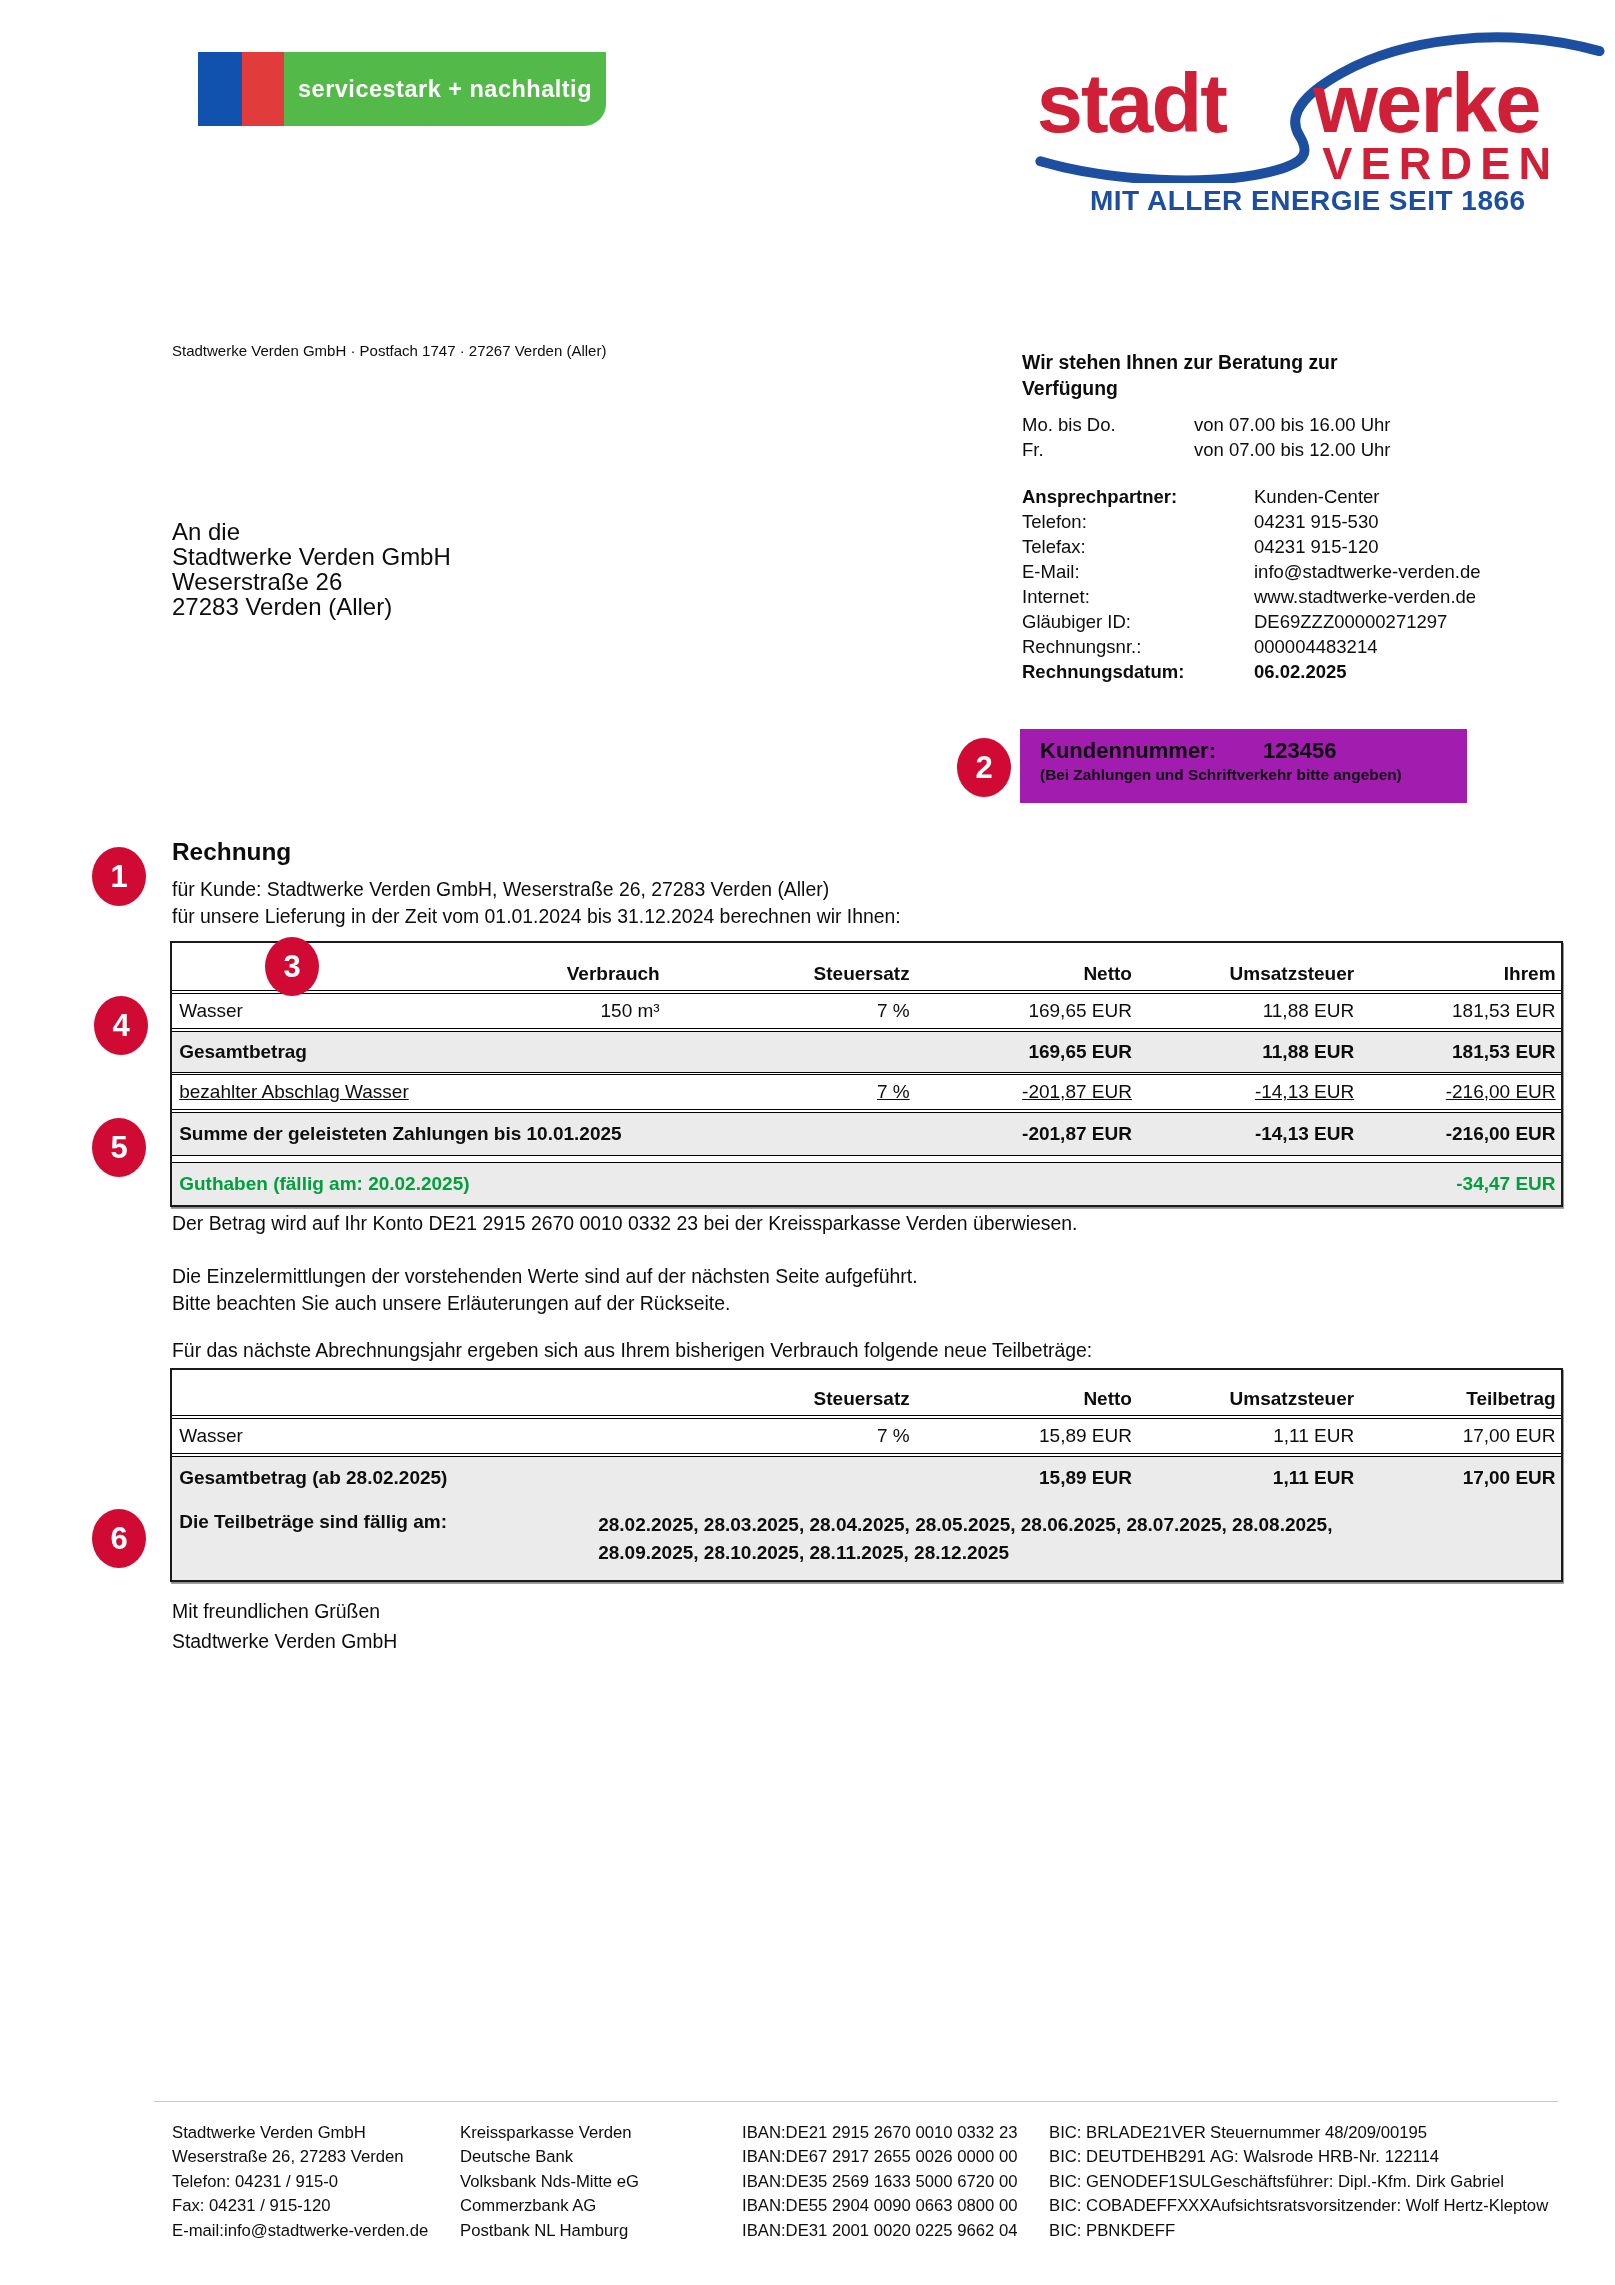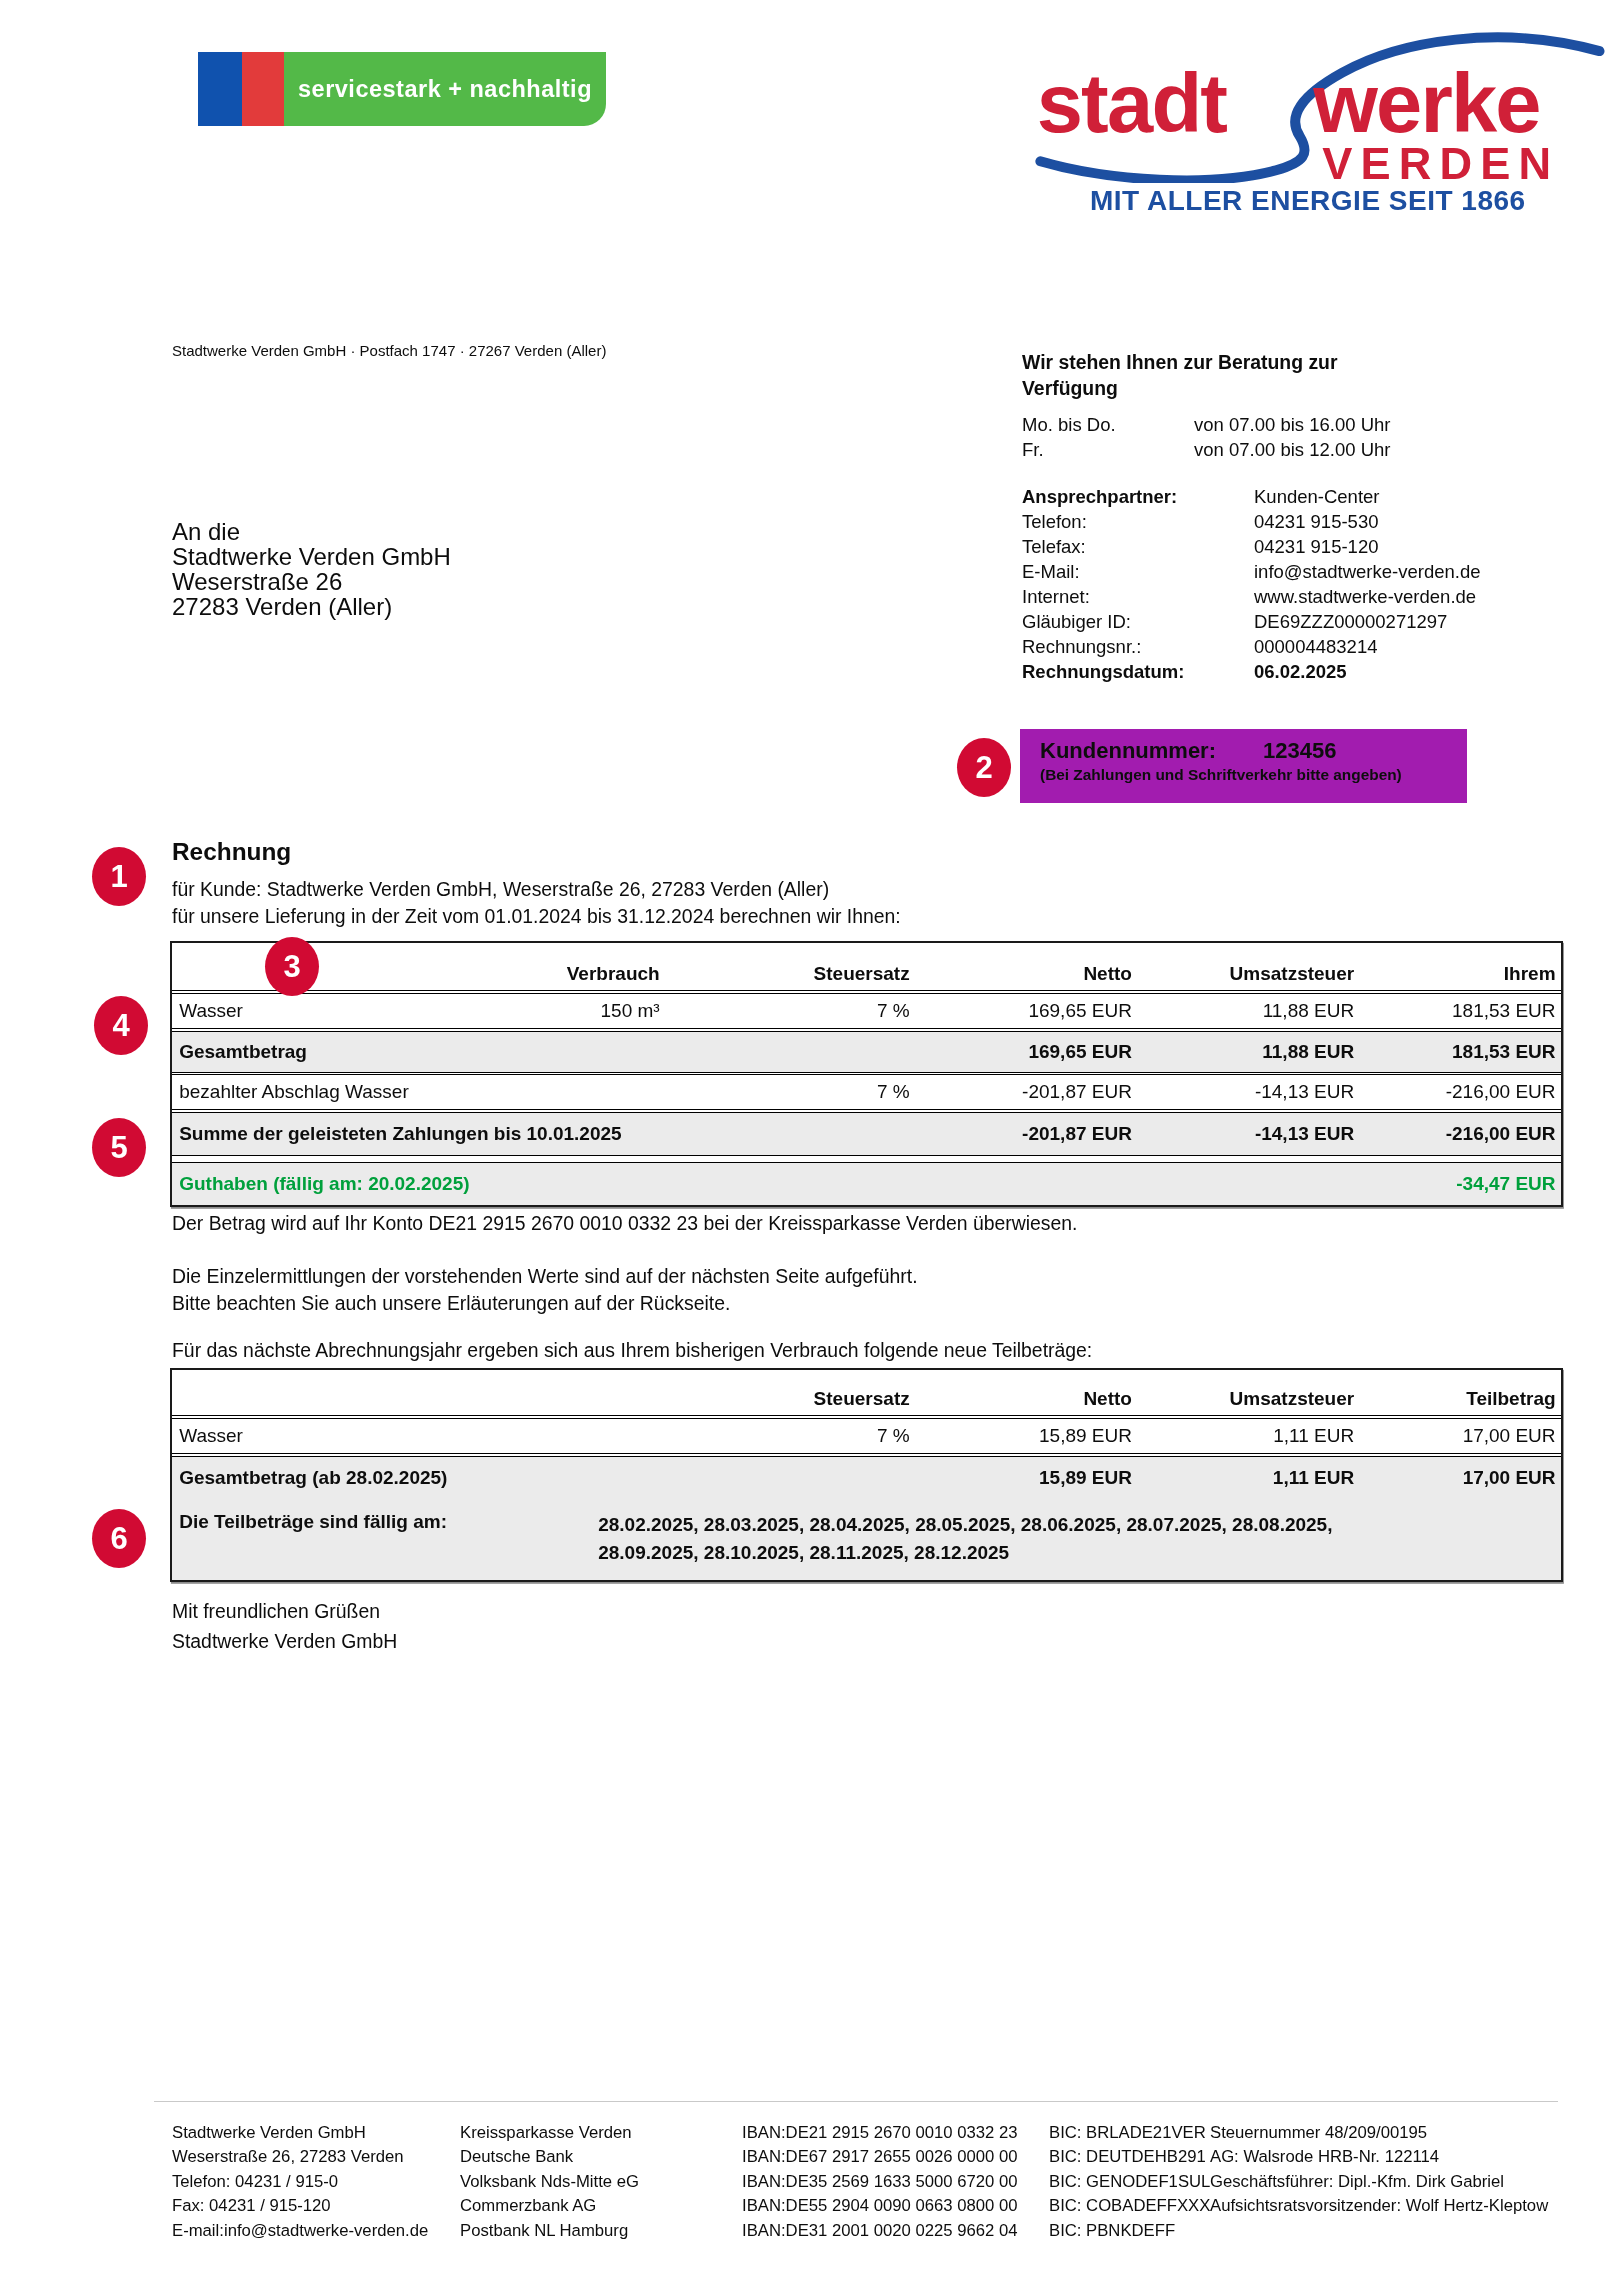--- a/index.html
+++ b/index.html
@@ -187,21 +187,21 @@
     <div class="sep"></div>
     <div class="trow grey b" style="height:40px;">
       <div class="c0">Gesamtbetrag</div>
       <div class="cr"></div>
       <div class="cr"></div>
       <div class="cr">169,65 EUR</div>
       <div class="cr">11,88 EUR</div>
       <div class="cr">181,53 EUR</div>
     </div>
     <div class="sep"></div>
-    <div class="trow" style="height:34px;">
+    <div class="trow" style="height:34px;text-decoration:underline;">
       <div class="c0">bezahlter Abschlag Wasser</div>
       <div class="cr"></div>
       <div class="cr">7 %</div>
       <div class="cr">-201,87 EUR</div>
       <div class="cr">-14,13 EUR</div>
       <div class="cr">-216,00 EUR</div>
     </div>
     <div class="sep"></div>
     <div class="trow grey b" style="height:42px;">
       <div class="c0" style="grid-column:1 / span 3;">Summe der geleisteten Zahlungen bis 10.01.2025</div>

